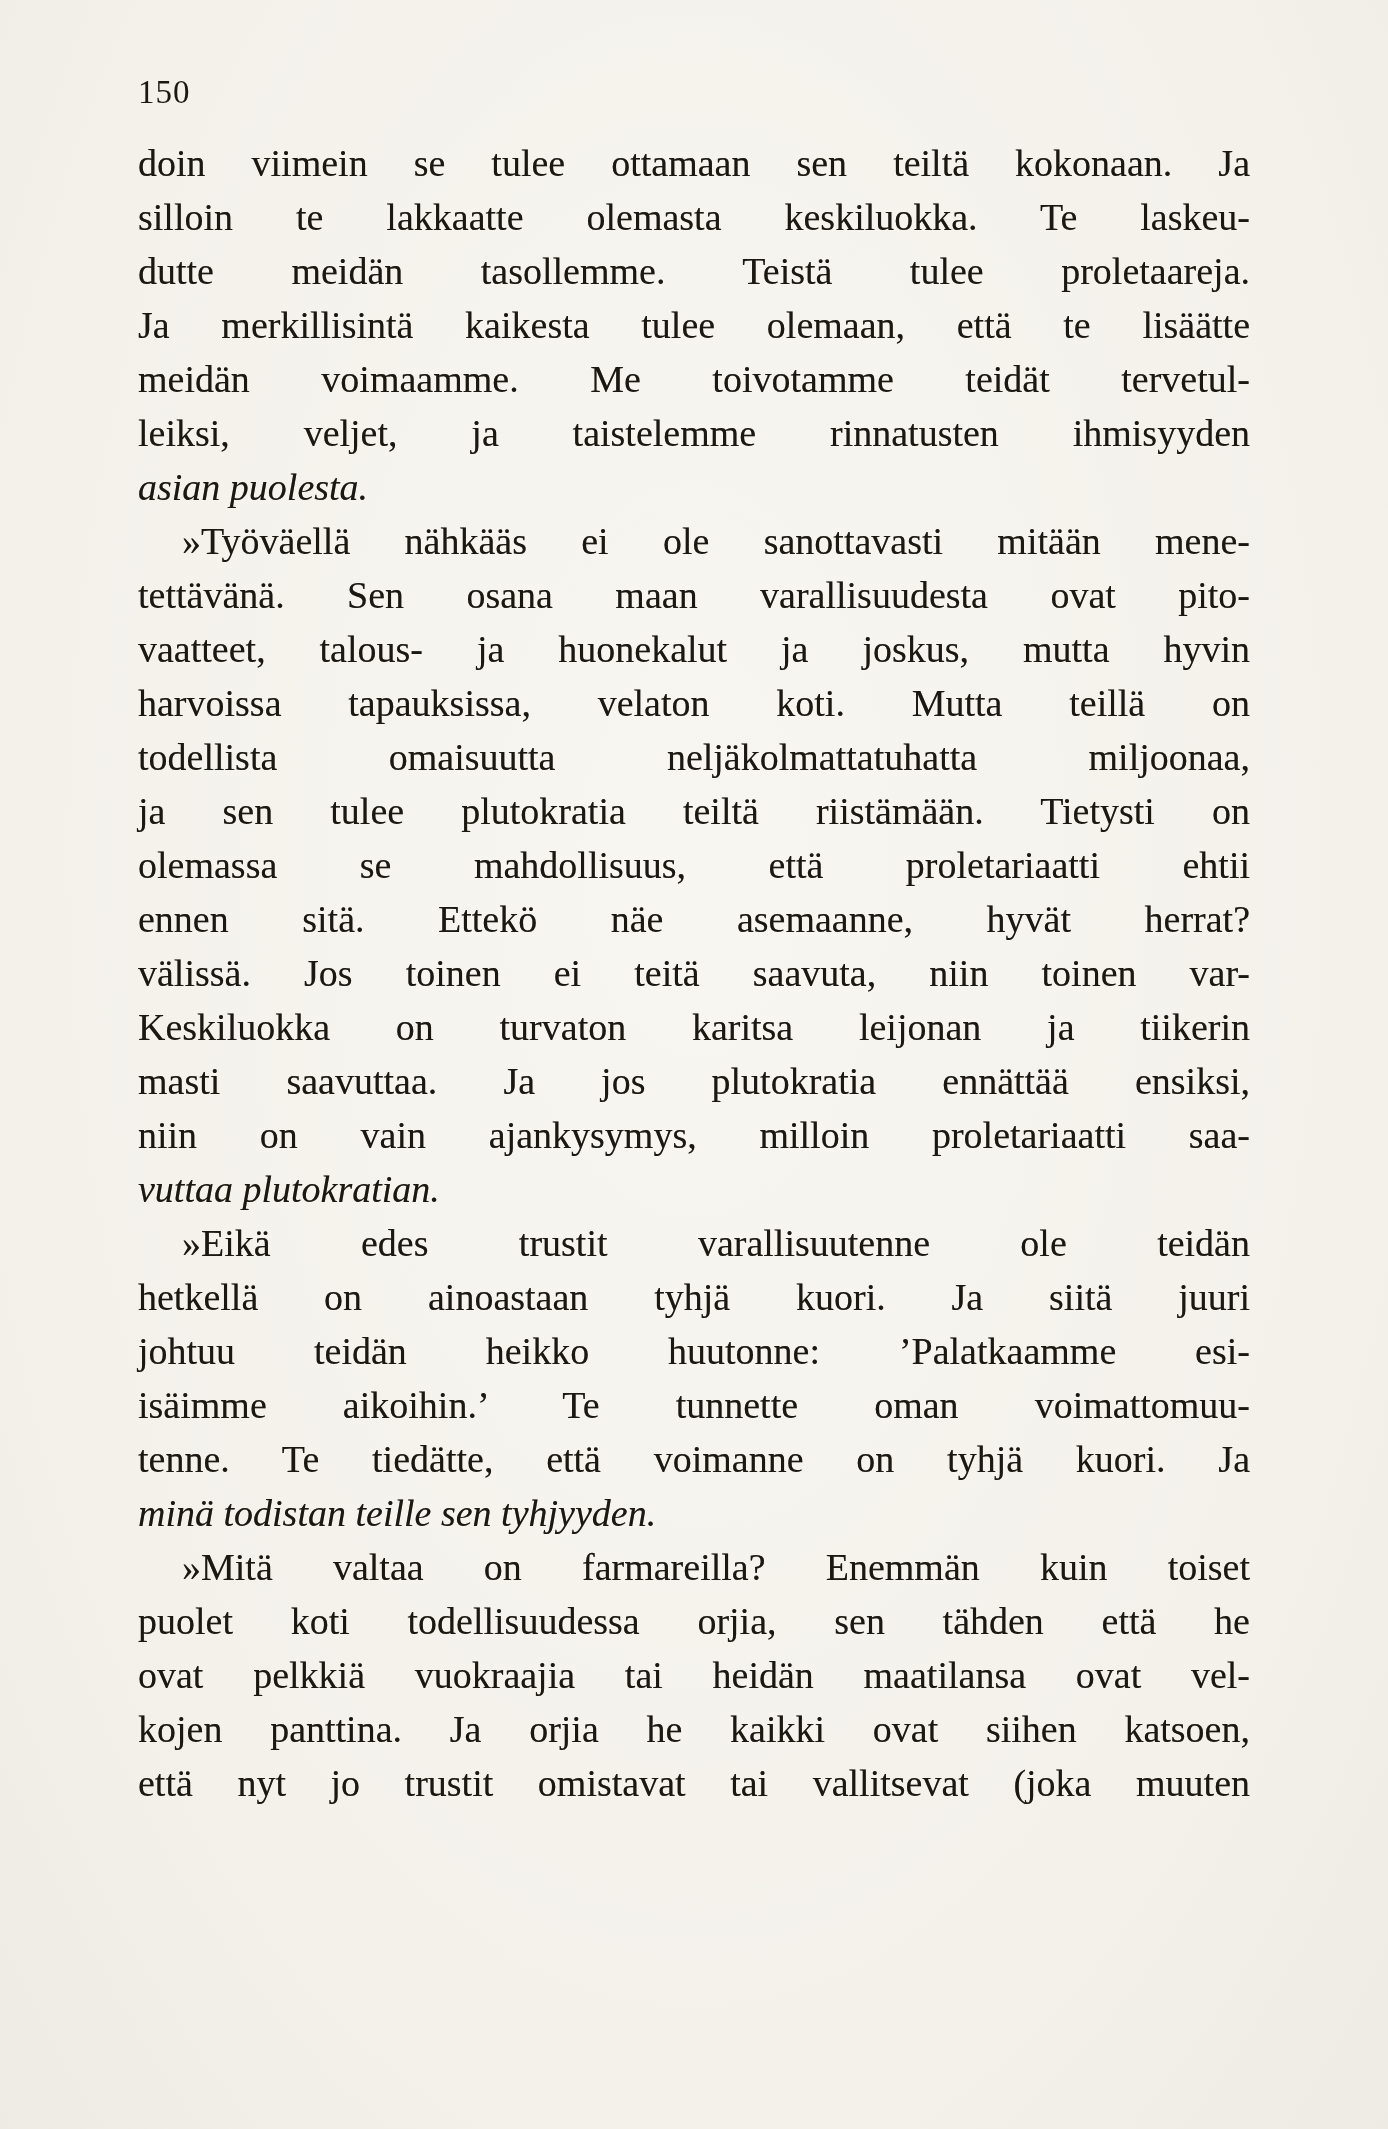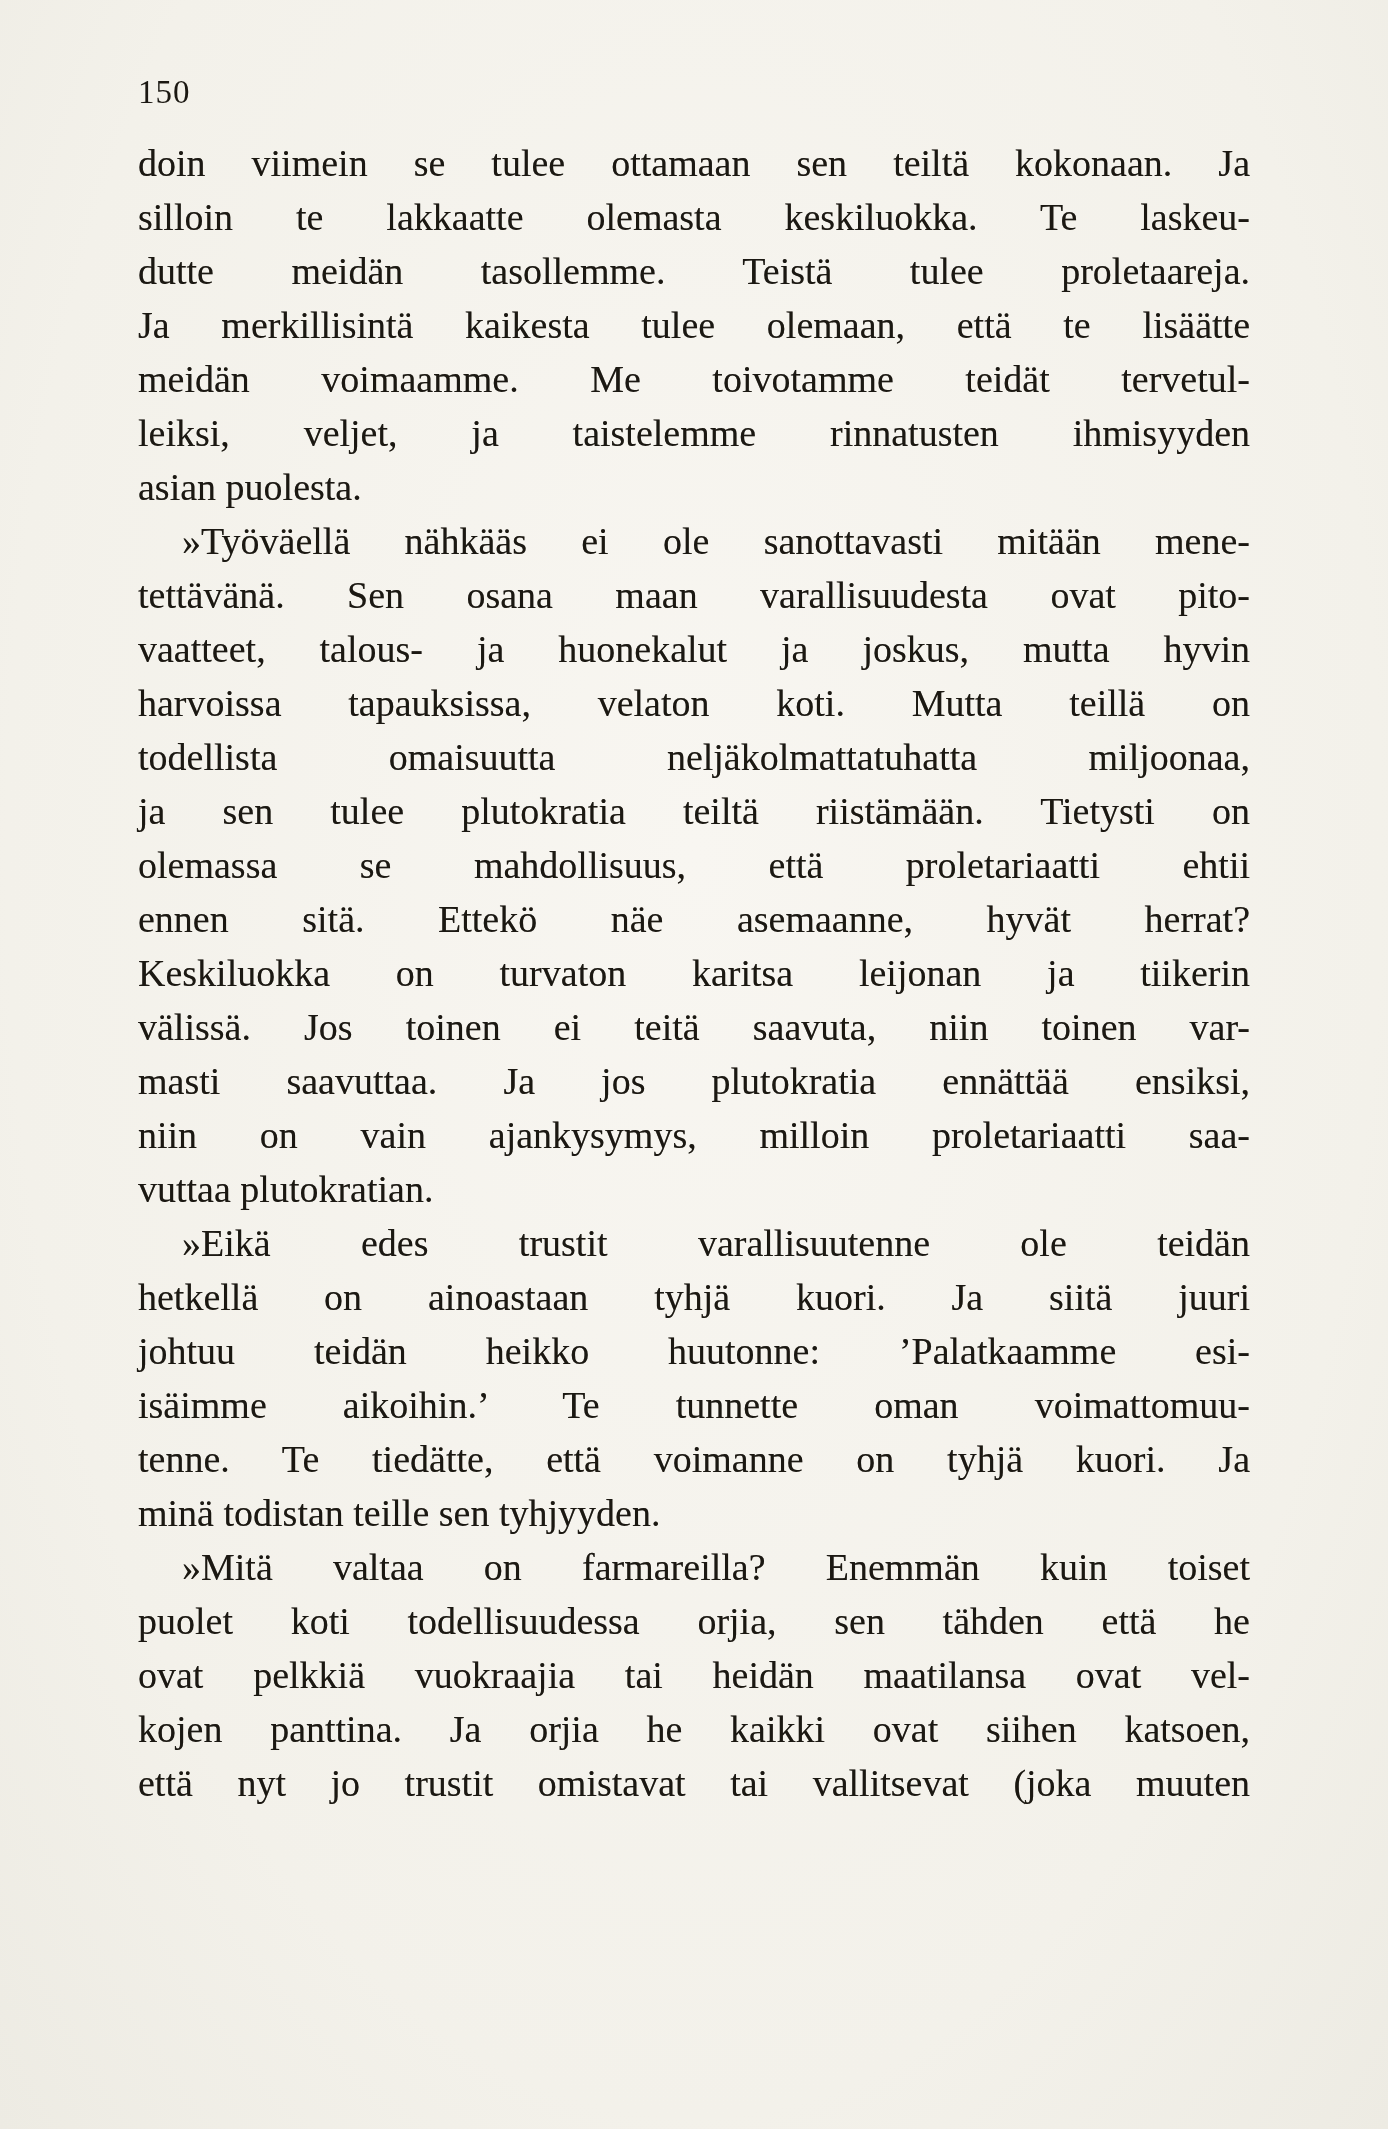--- a/index.html
+++ b/index.html
@@ -38,20 +38,21 @@
     text-align: justify;
     text-align-last: justify;
     white-space: normal;
     text-shadow: 0 0 0.5px rgba(20, 16, 8, 0.45);
   }
   .line.indent {
     padding-left: 44px;
   }
   .line.last {
     text-align-last: left;
+    font-style: italic;
   }
 </style>
 </head>
 <body>
 
 <div class="book-page">
   <div class="page-number">150</div>
   <div class="page-text">
       <div class="paragraph">
         <div class="line">doin viimein se tulee ottamaan sen teiltä kokonaan. Ja</div>
@@ -64,22 +65,22 @@
       </div>
       <div class="paragraph">
         <div class="line indent">»Työväellä nähkääs ei ole sanottavasti mitään mene-</div>
         <div class="line">tettävänä. Sen osana maan varallisuudesta ovat pito-</div>
         <div class="line">vaatteet, talous- ja huonekalut ja joskus, mutta hyvin</div>
         <div class="line">harvoissa tapauksissa, velaton koti. Mutta teillä on</div>
         <div class="line">todellista omaisuutta neljäkolmattatuhatta miljoonaa,</div>
         <div class="line">ja sen tulee plutokratia teiltä riistämään. Tietysti on</div>
         <div class="line">olemassa se mahdollisuus, että proletariaatti ehtii</div>
         <div class="line">ennen sitä. Ettekö näe asemaanne, hyvät herrat?</div>
+        <div class="line">välissä. Jos toinen ei teitä saavuta, niin toinen var-</div>
         <div class="line">Keskiluokka on turvaton karitsa leijonan ja tiikerin</div>
-        <div class="line">välissä. Jos toinen ei teitä saavuta, niin toinen var-</div>
         <div class="line">masti saavuttaa. Ja jos plutokratia ennättää ensiksi,</div>
         <div class="line">niin on vain ajankysymys, milloin proletariaatti saa-</div>
         <div class="line last">vuttaa plutokratian.</div>
       </div>
       <div class="paragraph">
         <div class="line indent">»Eikä edes trustit varallisuutenne ole teidän</div>
         <div class="line">hetkellä on ainoastaan tyhjä kuori. Ja siitä juuri</div>
         <div class="line">johtuu teidän heikko huutonne: ’Palatkaamme esi-</div>
         <div class="line">isäimme aikoihin.’ Te tunnette oman voimattomuu-</div>
         <div class="line">tenne. Te tiedätte, että voimanne on tyhjä kuori. Ja</div>

